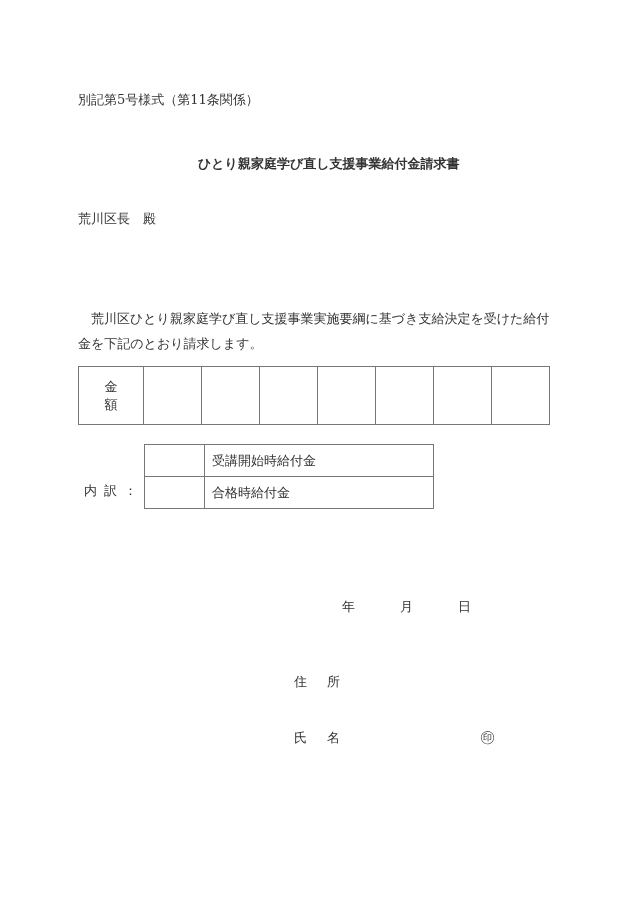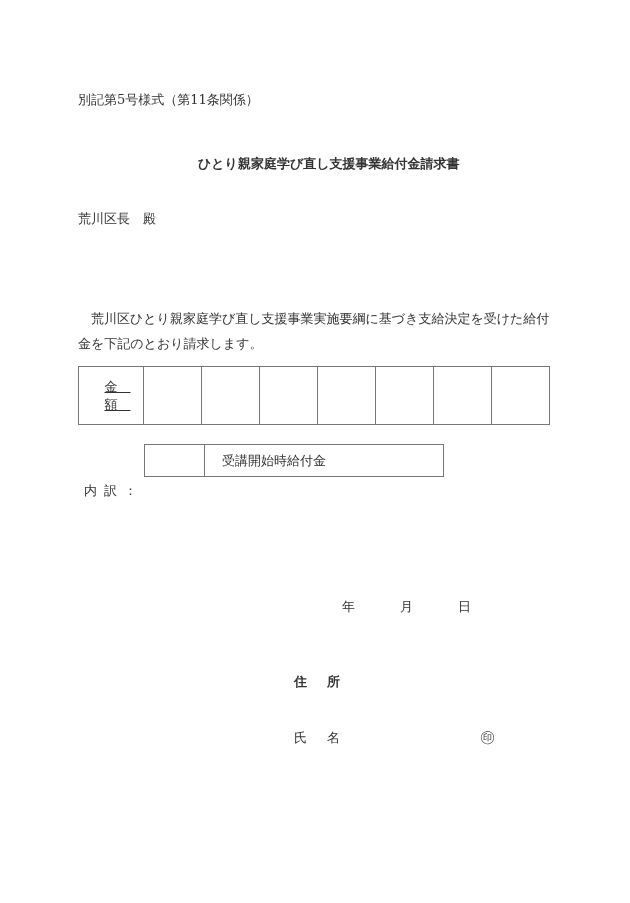--- a/index.html
+++ b/index.html
@@ -41,49 +41,48 @@
       left: 78px;
       top: 366px;
       border-collapse: collapse;
     }
     #amount-table td {
       border: 1px solid #777777;
       height: 57px;
       padding: 0;
       text-align: center;
       vertical-align: middle;
-      text-decoration: underline;
     }
     #amount-table td.label-cell { width: 65px; letter-spacing: 13px; padding-left: 13px; box-sizing: border-box; }
     #amount-table td.digit-cell { width: 57px; }
 
     
     #breakdown-label { left: 84px; top: 455px; letter-spacing: 7px; margin-top: 28px; }
     #breakdown-table {
       position: absolute;
       left: 144px;
       top: 444px;
       border-collapse: collapse;
     }
     #breakdown-table td {
       border: 1px solid #777777;
       height: 31px;
       padding: 0;
       vertical-align: middle;
     }
     #breakdown-table td.amt-cell { width: 59px; }
-    #breakdown-table td.name-cell { width: 221px; padding-left: 17px; font-family: Liberation Serif, serif; }
+    #breakdown-table td.name-cell { width: 221px; padding-left: 7px; font-family: Liberation Serif, serif; }
 
     
     #date-year { left: 342px; top: 599px; }
     #date-month { left: 400px; top: 599px; }
     #date-day { left: 458px; top: 599px; }
 
     
-    #address-label { left: 294px; top: 674px; font-weight: bold; }
+    #address-label { left: 294px; top: 674px; }
     #address-label .gap { display: inline-block; width: 20px; }
     #name-label { left: 294px; top: 730px; }
     #name-label .gap { display: inline-block; width: 20px; }
     #seal-mark { left: 480px; top: 729px; font-size: 15px; }
   </style>
 </head>
 <body>
 
 <div class="abs" id="form-number">別記第5号様式（第11条関係）</div>
 
@@ -111,20 +110,24 @@
   </table>
 
 <div class="abs" id="breakdown-label">内訳：</div>
 
 <table id="breakdown-table">
   <tbody>
       <tr>
     <td class="amt-cell"></td>
     <td class="name-cell">受講開始時給付金</td>
   </tr>
+  <tr>
+    <td class="amt-cell"></td>
+    <td class="name-cell">合格時給付金</td>
+  </tr>
 </tbody>
   </table>
 
 <div class="abs" id="date-year">年</div>
 <div class="abs" id="date-month">月</div>
 <div class="abs" id="date-day">日</div>
 
 <div class="abs" id="address-label">
   <span>住</span><span class="gap"></span><span>所</span>
 </div>

